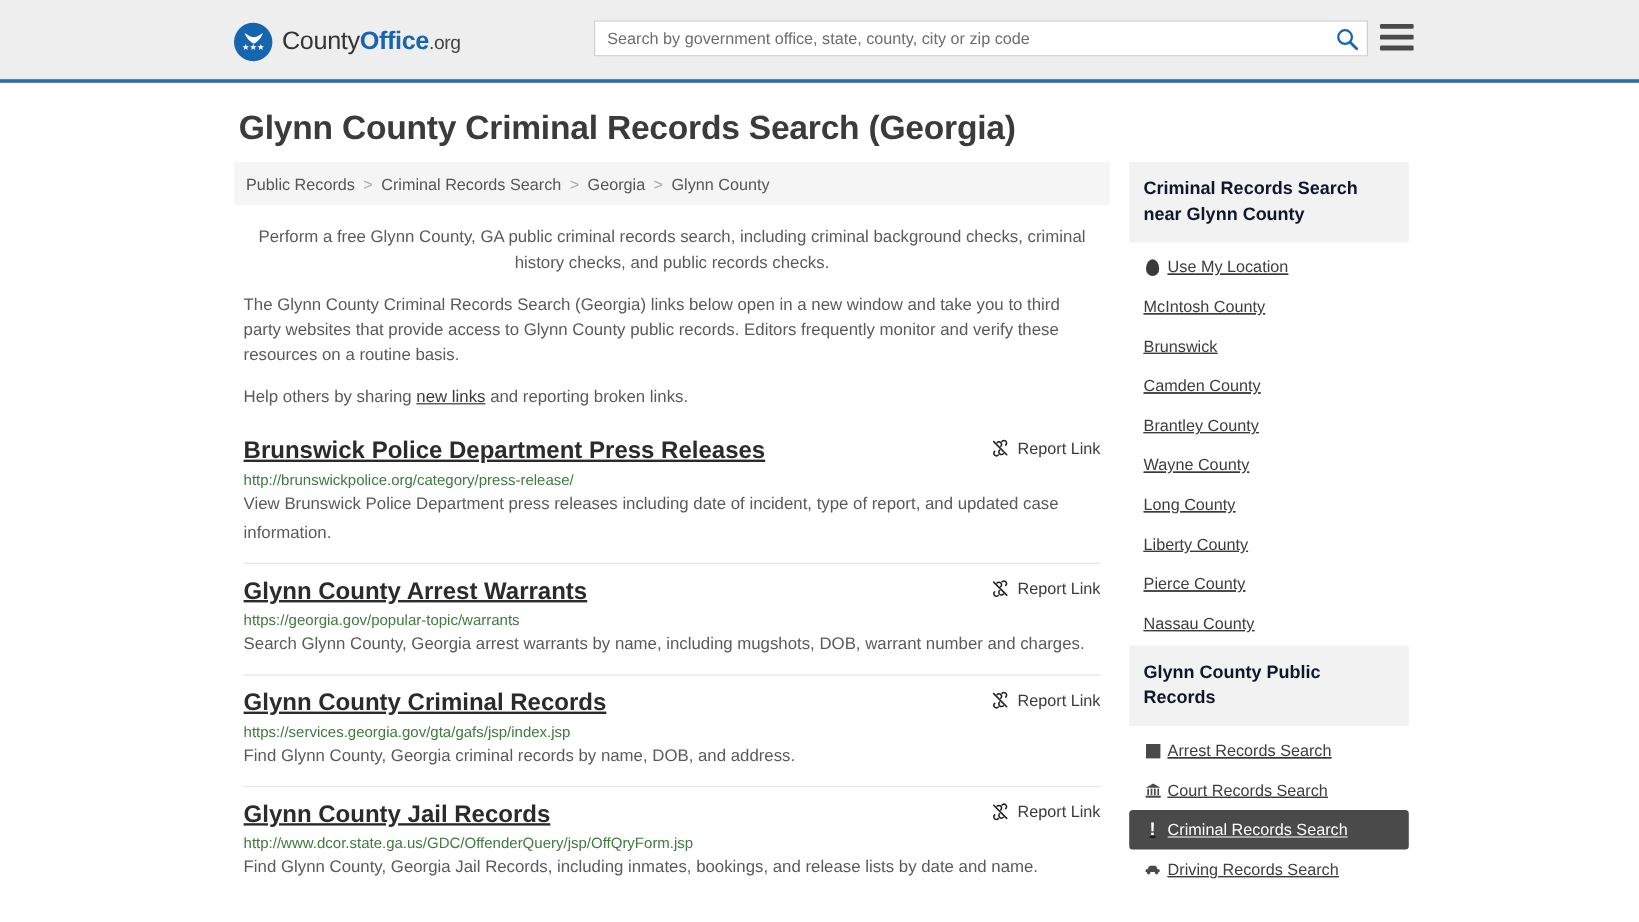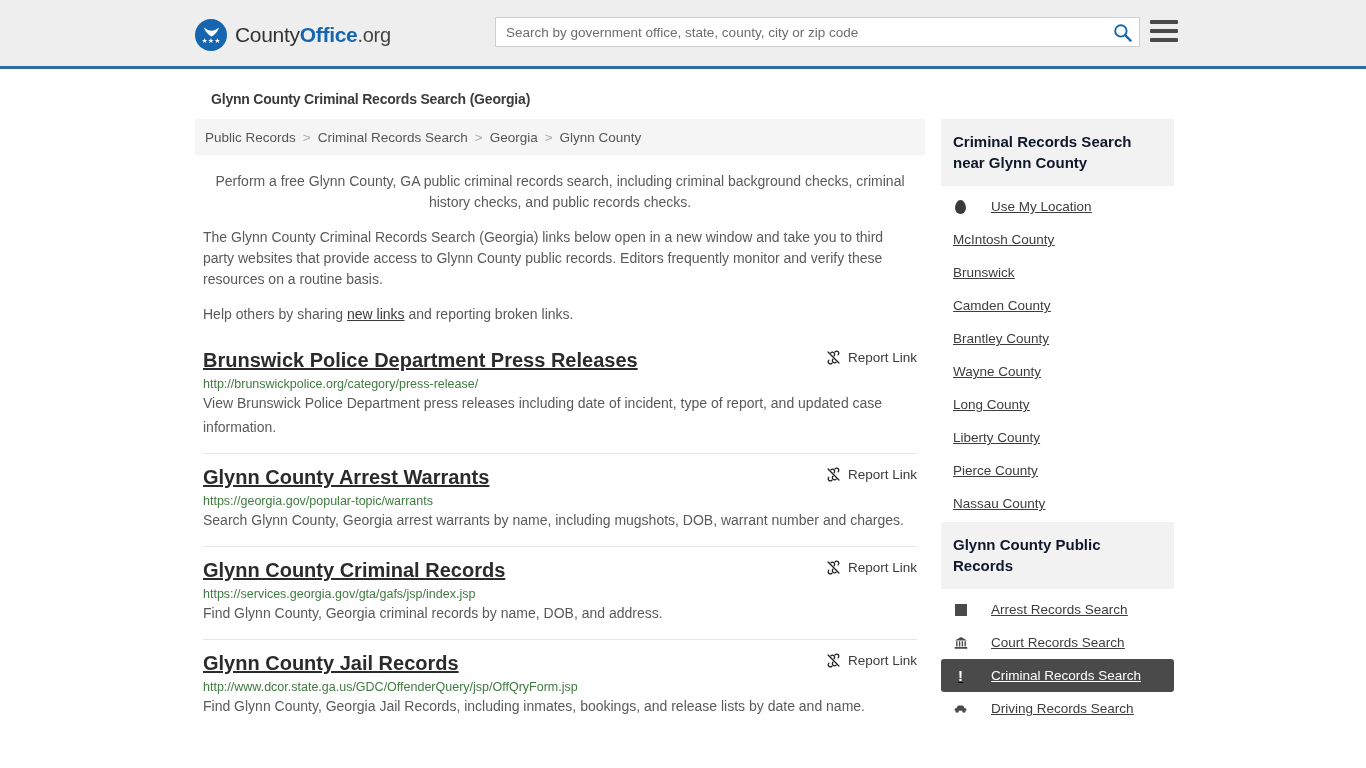--- a/index.html
+++ b/index.html
@@ -36,21 +36,21 @@
   .logo-badge .stars {
     font-size: 7px; color: #ffffff; line-height: 6px;
     letter-spacing: 0px;
   }
   .brand-text {
     font-size: 21px; color: #333333; letter-spacing: -0.3px;
     white-space: nowrap;
   }
   .brand-text .bold { font-weight: bold; color: #1565b0; }
   .brand-text .dark { font-weight: normal; color: #333333; }
-  .brand-text .tld { font-size: 20px; color: #444444; text-align: center; }
+  .brand-text .tld { font-size: 16px; color: #444444; text-align: center; }
 
   .search-wrap {
     position: absolute; left: 495px; top: 17px;
     width: 645px; height: 30px;
     background: #ffffff; border: 1px solid #cfcfcf;
     display: flex; align-items: flex-start;
   }
   .search-input {
     flex: 1 1 auto; border: none; outline: none; height: 28px;
     padding: 0 10px; font-size: 13.5px; color: #444;
@@ -73,22 +73,22 @@
 
   
   .page {
     width: 1366px; padding: 0;
     position: relative;
   }
   .content-area {
     position: absolute; left: 195px; top: 0; width: 980px;
   }
   .page-title {
-    font-size: 14px; font-weight: bold; color: #3b3b3b;
-    margin: 22px 0 12px 16px; letter-spacing: -0.2px;
+    font-size: 28px; font-weight: bold; color: #3b3b3b;
+    margin: 22px 0 12px 4px; letter-spacing: -0.2px;
   }
   .columns { display: flex; align-items: flex-start; gap: 16px; }
   .main-col { width: 730px; flex: 0 0 730px; }
   .side-col { width: 233px; flex: 0 0 233px; }
 
   
   .breadcrumb {
     background: #f5f5f5; height: 36px;
     display: flex; align-items: center; padding: 0 10px;
     font-size: 13.5px;
@@ -133,21 +133,21 @@
   }
 
   
   .side-box { margin-bottom: 2px; }
   .side-head {
     background: #f2f2f2; padding: 12px 12px 13px 12px;
     font-size: 15px; font-weight: bold; color: #0f172a; line-height: 21px;
   }
   .side-list { padding: 4px 0 0 0; }
   .side-entry {
-    display: flex; gap: 23px;
+    display: flex; gap: 5px;
     padding: 9px 12px; font-size: 13.5px;
     border-radius: 3px;
     text-decoration: underline;
   }
   .side-entry a {
     color: #3d3d3d; text-decoration: underline; cursor: pointer;
   }
   .side-entry.active { background: #4a4a4a; }
   .side-entry.active a { color: #ffffff; }
   .side-ico {

